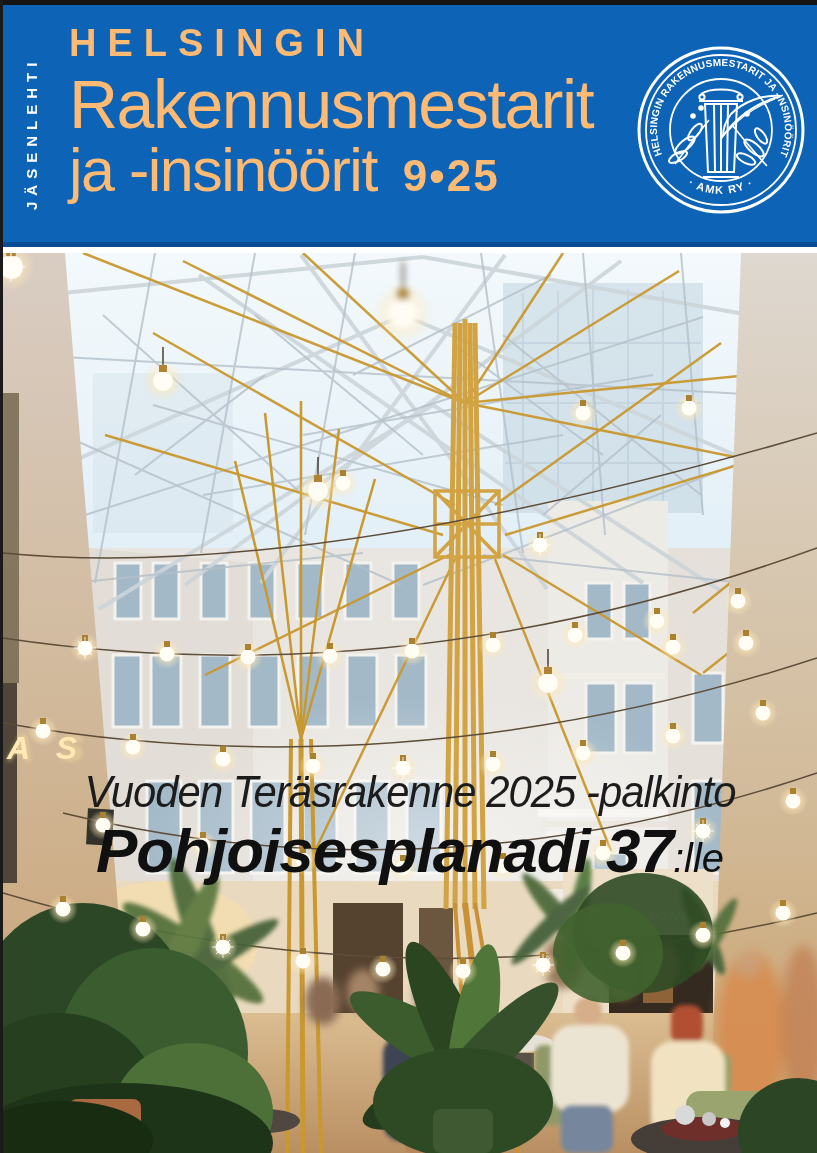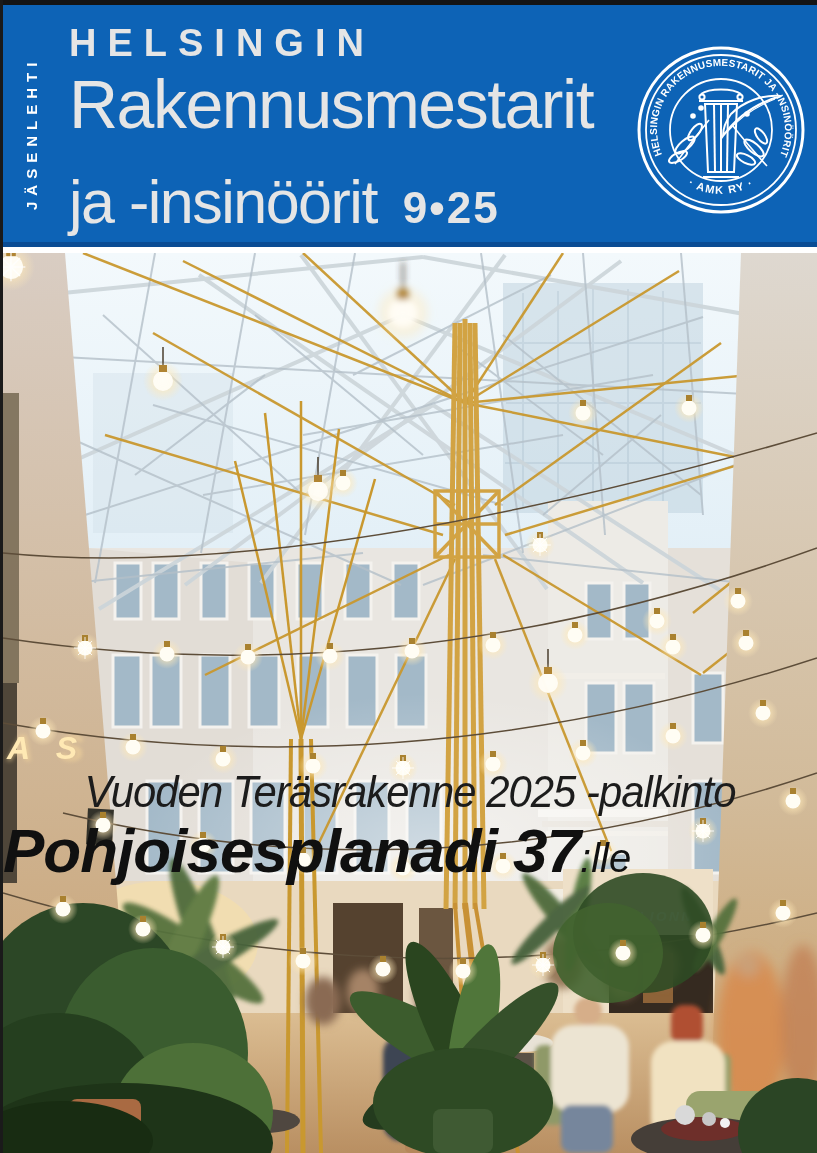--- a/index.html
+++ b/index.html
@@ -7,35 +7,35 @@
         font-family:"Liberation Sans",sans-serif;}
   .border-top{position:absolute;top:0;left:0;width:817px;height:5px;background:#141414;z-index:9;}
   .border-left{position:absolute;top:0;left:0;width:3px;height:1153px;background:#1a1a1a;z-index:9;}
 
   
   .masthead{position:absolute;top:5px;left:3px;right:0;height:237px;background:#0d63b6;
             border-bottom:5px solid #0a4c94;}
   .v-label{position:absolute;left:20px;top:42px;height:172px;display:flex;align-items:center;justify-content:center;
            writing-mode:vertical-rl;transform:rotate(180deg);
            color:#fff;font-weight:bold;font-size:15px;letter-spacing:6px;}
-  .titles{position:absolute;left:66px;top:16px;color:#e5e5e5;}
+  .titles{position:absolute;left:66px;top:16px;color:#fdba74;}
   .t1{font-size:38px;font-weight:bold;letter-spacing:11px;line-height:1.2;}
   .t2{font-size:68px;font-weight:400;letter-spacing:-1.5px;line-height:1.04;margin-top:2px;}
-  .t3row{display:flex;align-items:baseline;gap:26px;margin-top:32px;}
+  .t3row{display:flex;align-items:baseline;gap:26px;}
   .t3{font-size:61px;font-weight:400;letter-spacing:-1.5px;line-height:1.04;}
   .issue{font-size:44px;font-weight:bold;letter-spacing:2px;}
   .seal{position:absolute;left:632px;top:39px;width:172px;height:172px;}
 
   
   .photo{position:absolute;top:253px;left:3px;right:0;bottom:0;font-style:italic;}
   .photo svg{display:block;width:100%;height:100%;}
   .ov1{position:absolute;top:514px;left:0;width:100%;text-align:center;
        font-size:44px;font-weight:400;color:#1c1c1c;letter-spacing:-1px;
        transform:scaleX(.95);white-space:nowrap;}
-  .ov2{position:absolute;top:562px;left:0;width:100%;text-align:left;color:#101010;white-space:nowrap;}
+  .ov2{position:absolute;top:562px;left:0;width:100%;text-align:center;color:#101010;white-space:nowrap;}
   .ov2main{font-size:62px;font-weight:bold;letter-spacing:-1px;}
   .ov2suffix{font-size:40px;font-weight:400;letter-spacing:0;}
 </style>
 </head>
 <body>
 
 <div class="page">
   <div class="border-top"></div>
   <div class="border-left"></div>
 

